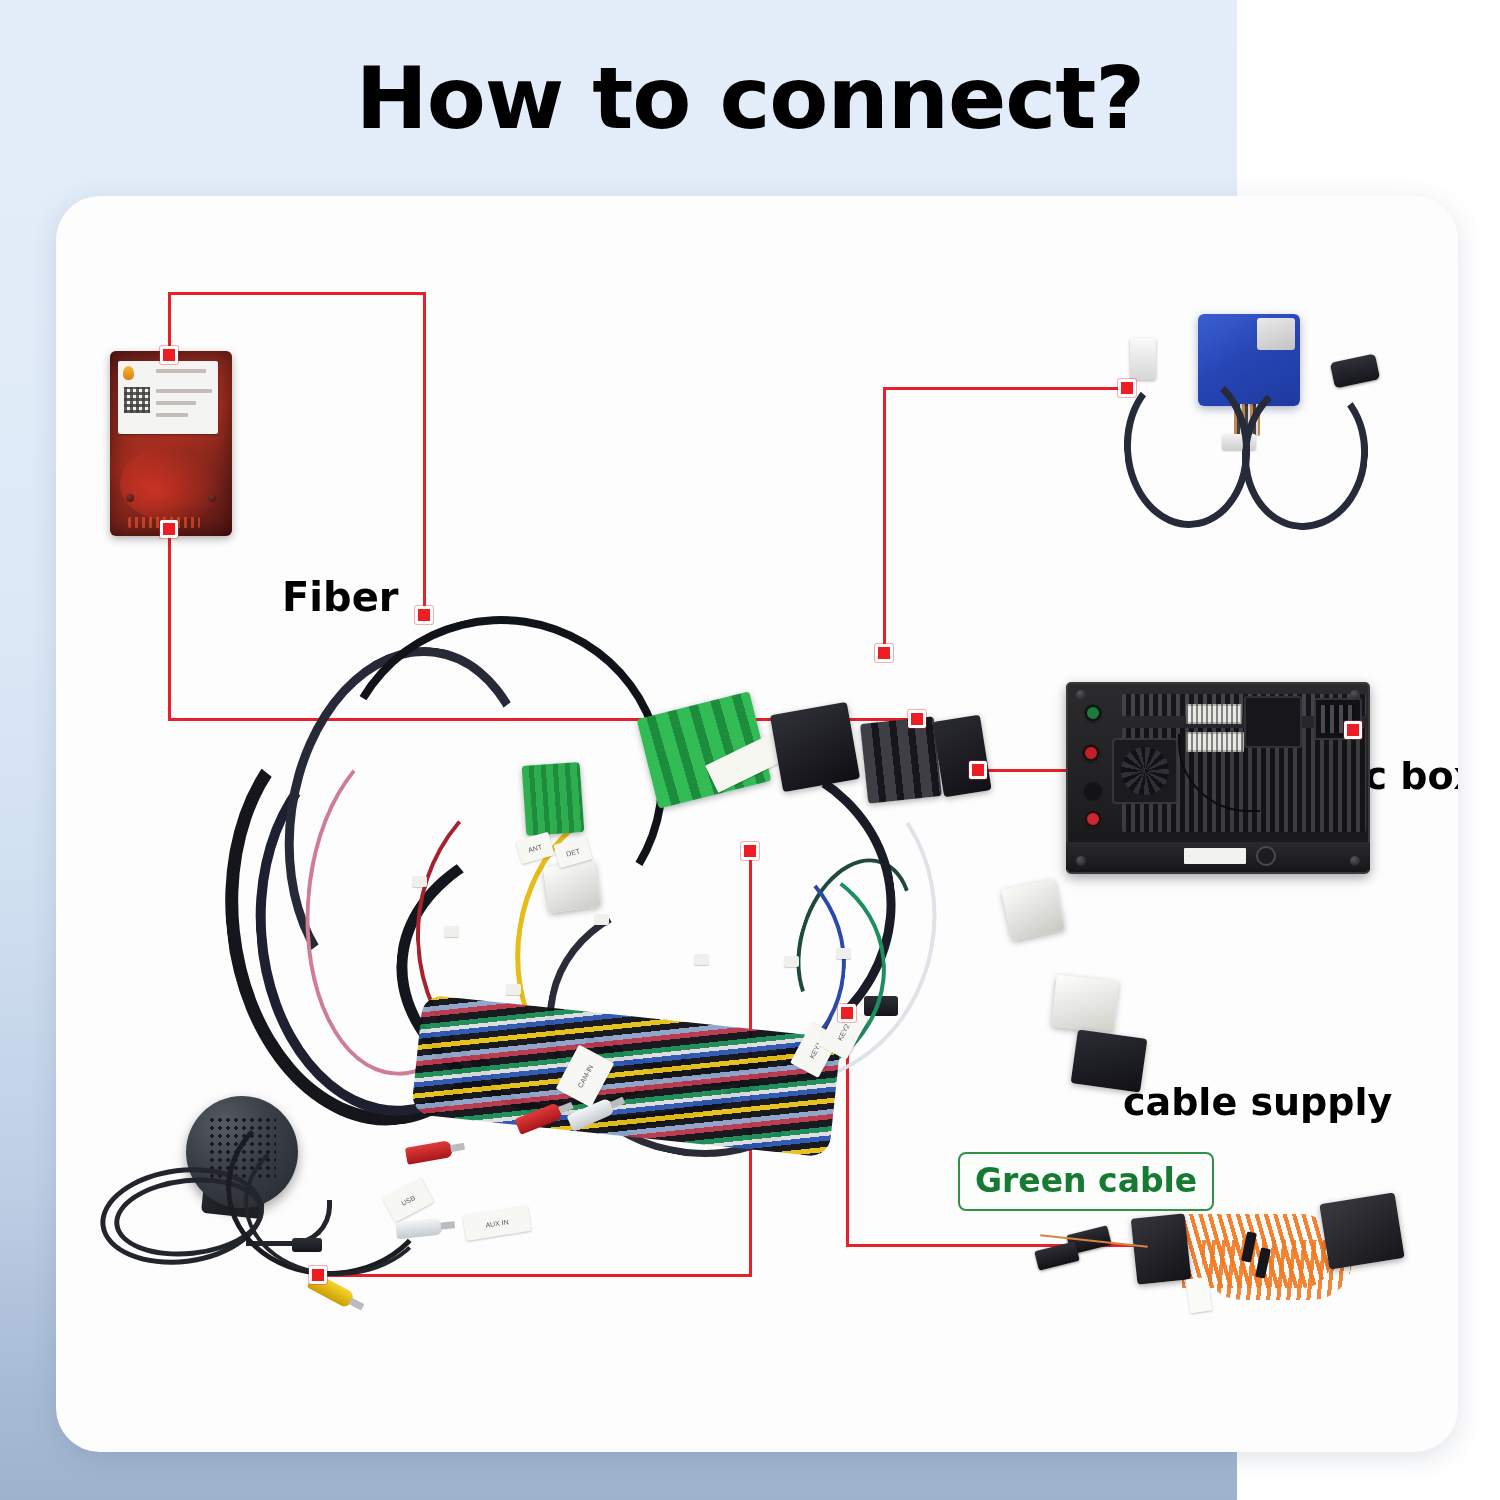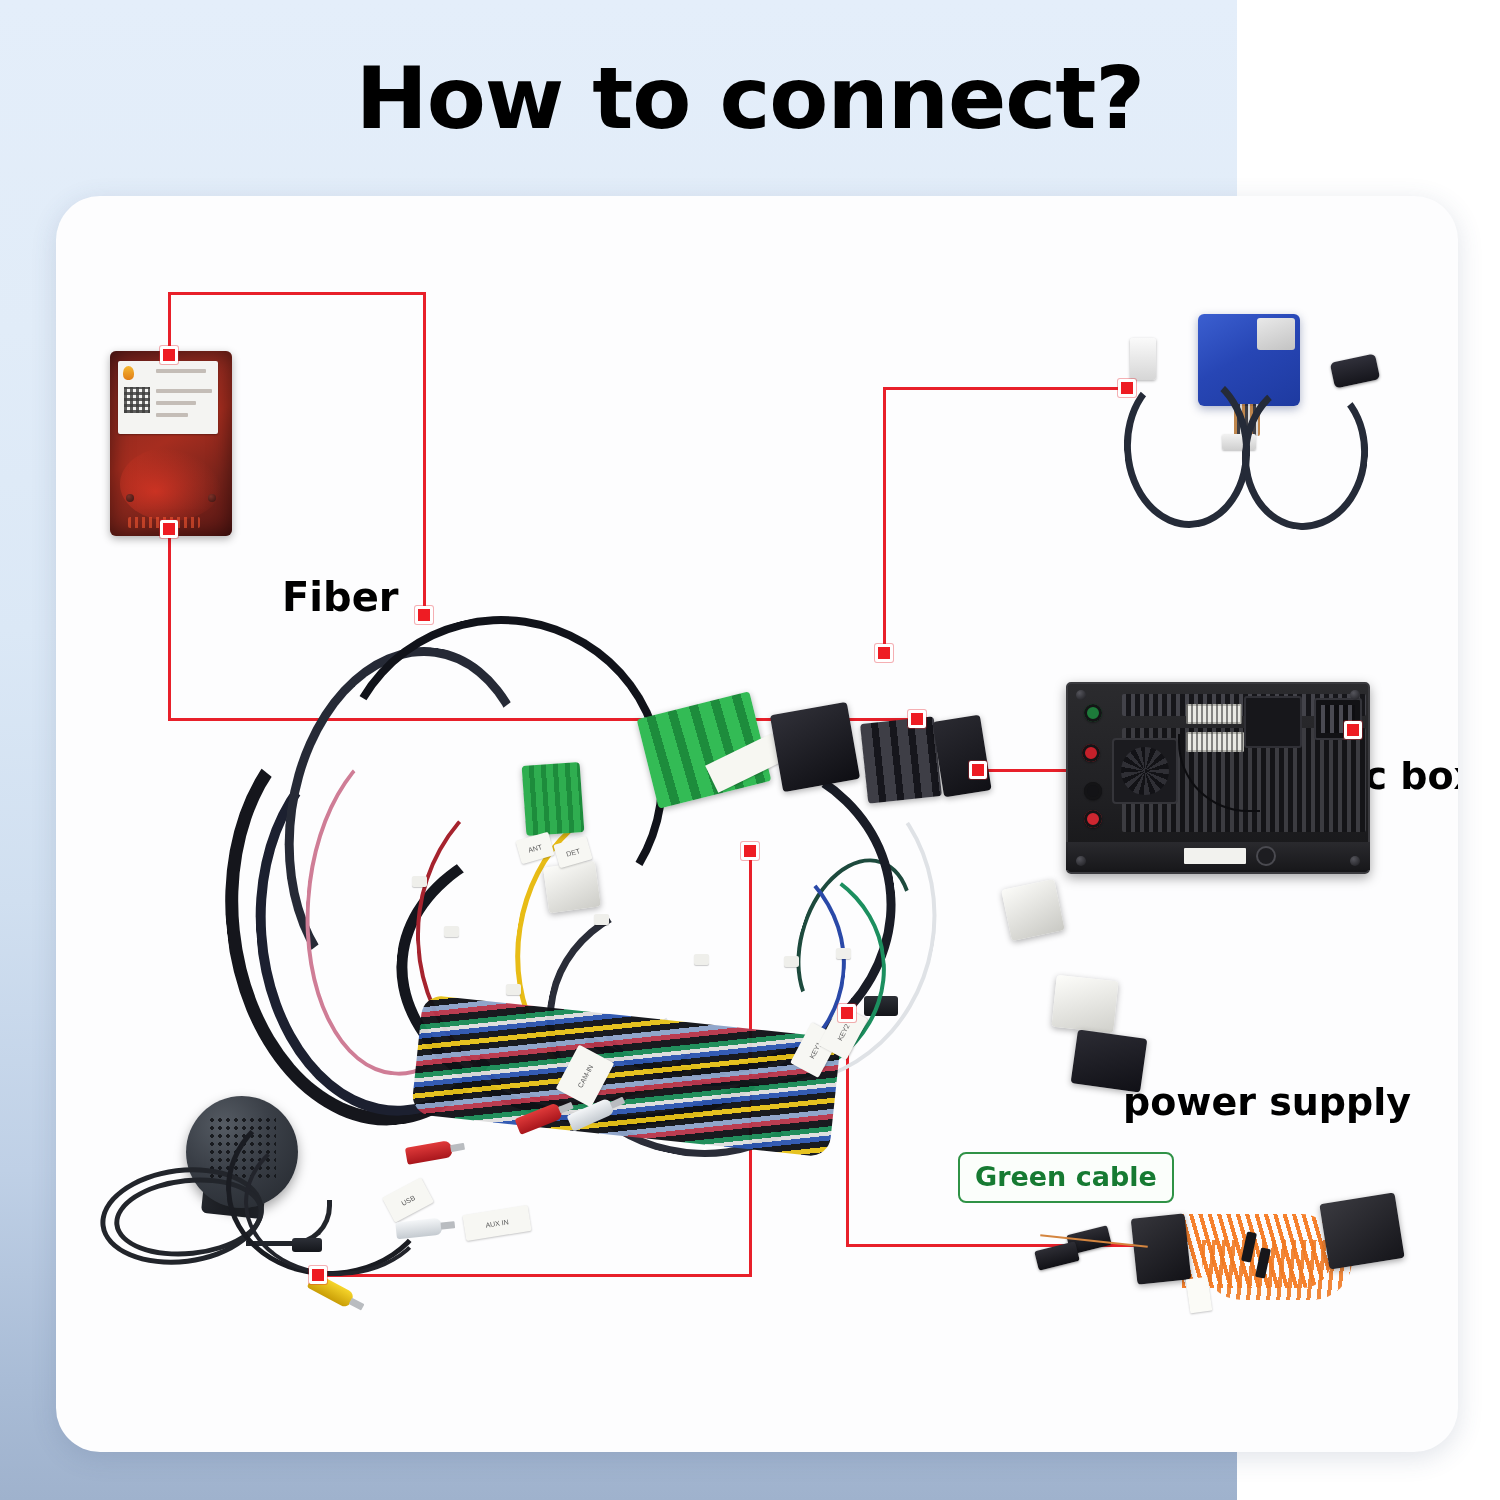--- a/index.html
+++ b/index.html
@@ -204,21 +204,21 @@
     width:14px; height:7px; background:#b9bcc0; border-radius:1px; }
   .clip { position:absolute; width:15px; height:11px; background:#efefeb;
     border-radius:2px; box-shadow:0 1px 1px rgba(0,0,0,.2); }
 
   
   #green-callout {
     position:absolute; left:902px; top:956px;
     padding:7px 15px 9px;
     border:2px solid #2f9246; border-radius:8px;
     background:#fbfefb;
-    color:#167a32; font-size:27px; font-weight:700;
+    color:#167a32; font-size:33px; font-weight:700;
     font-family:"DejaVu Sans", sans-serif; white-space:nowrap;
   }
   .greencable-wire { position:absolute; border:4px solid #16382f;
     border-radius:50%; }
 
   
   #label-canbus  { left: 226px; top: 378px;  font-size: 40px; }
   #label-fiber   { left: 1100px; top: 558px; font-size: 38px; }
   #label-psu     { left: 1067px; top: 884px; font-size: 38px; }
 </style>
@@ -313,21 +313,21 @@
       <div class="psu-conn"></div>
       <div class="psu-wire"></div>
       <div class="psu-bottombar"></div>
       <div class="psu-white"></div>
       <div class="psu-badge"></div>
       <div class="psu-screw" style="left:10px; top:8px;"></div>
       <div class="psu-screw" style="right:10px; top:8px;"></div>
       <div class="psu-screw" style="left:10px; bottom:8px;"></div>
       <div class="psu-screw" style="right:10px; bottom:8px;"></div>
     </div>
-    <div class="lbl" id="label-psu">power supply</div>
+    <div class="lbl" id="label-psu">cable supply</div>
 
     <div class="abs" id="horn-module">
       <div class="horn-base"></div>
       <div class="horn-body">
         <div class="horn-grille"></div>
       </div>
       <div class="horn-loop" style="left:4px; top:72px; width:164px; height:96px; transform: rotate(-7deg);"></div>
       <div class="horn-loop" style="left:18px; top:82px; width:150px; height:78px; transform: rotate(-6deg);"></div>
       <div class="abs" style="left:150px; top:104px; width:86px; height:46px;
                   border-right:5px solid #22252b; border-bottom:5px solid #22252b;

